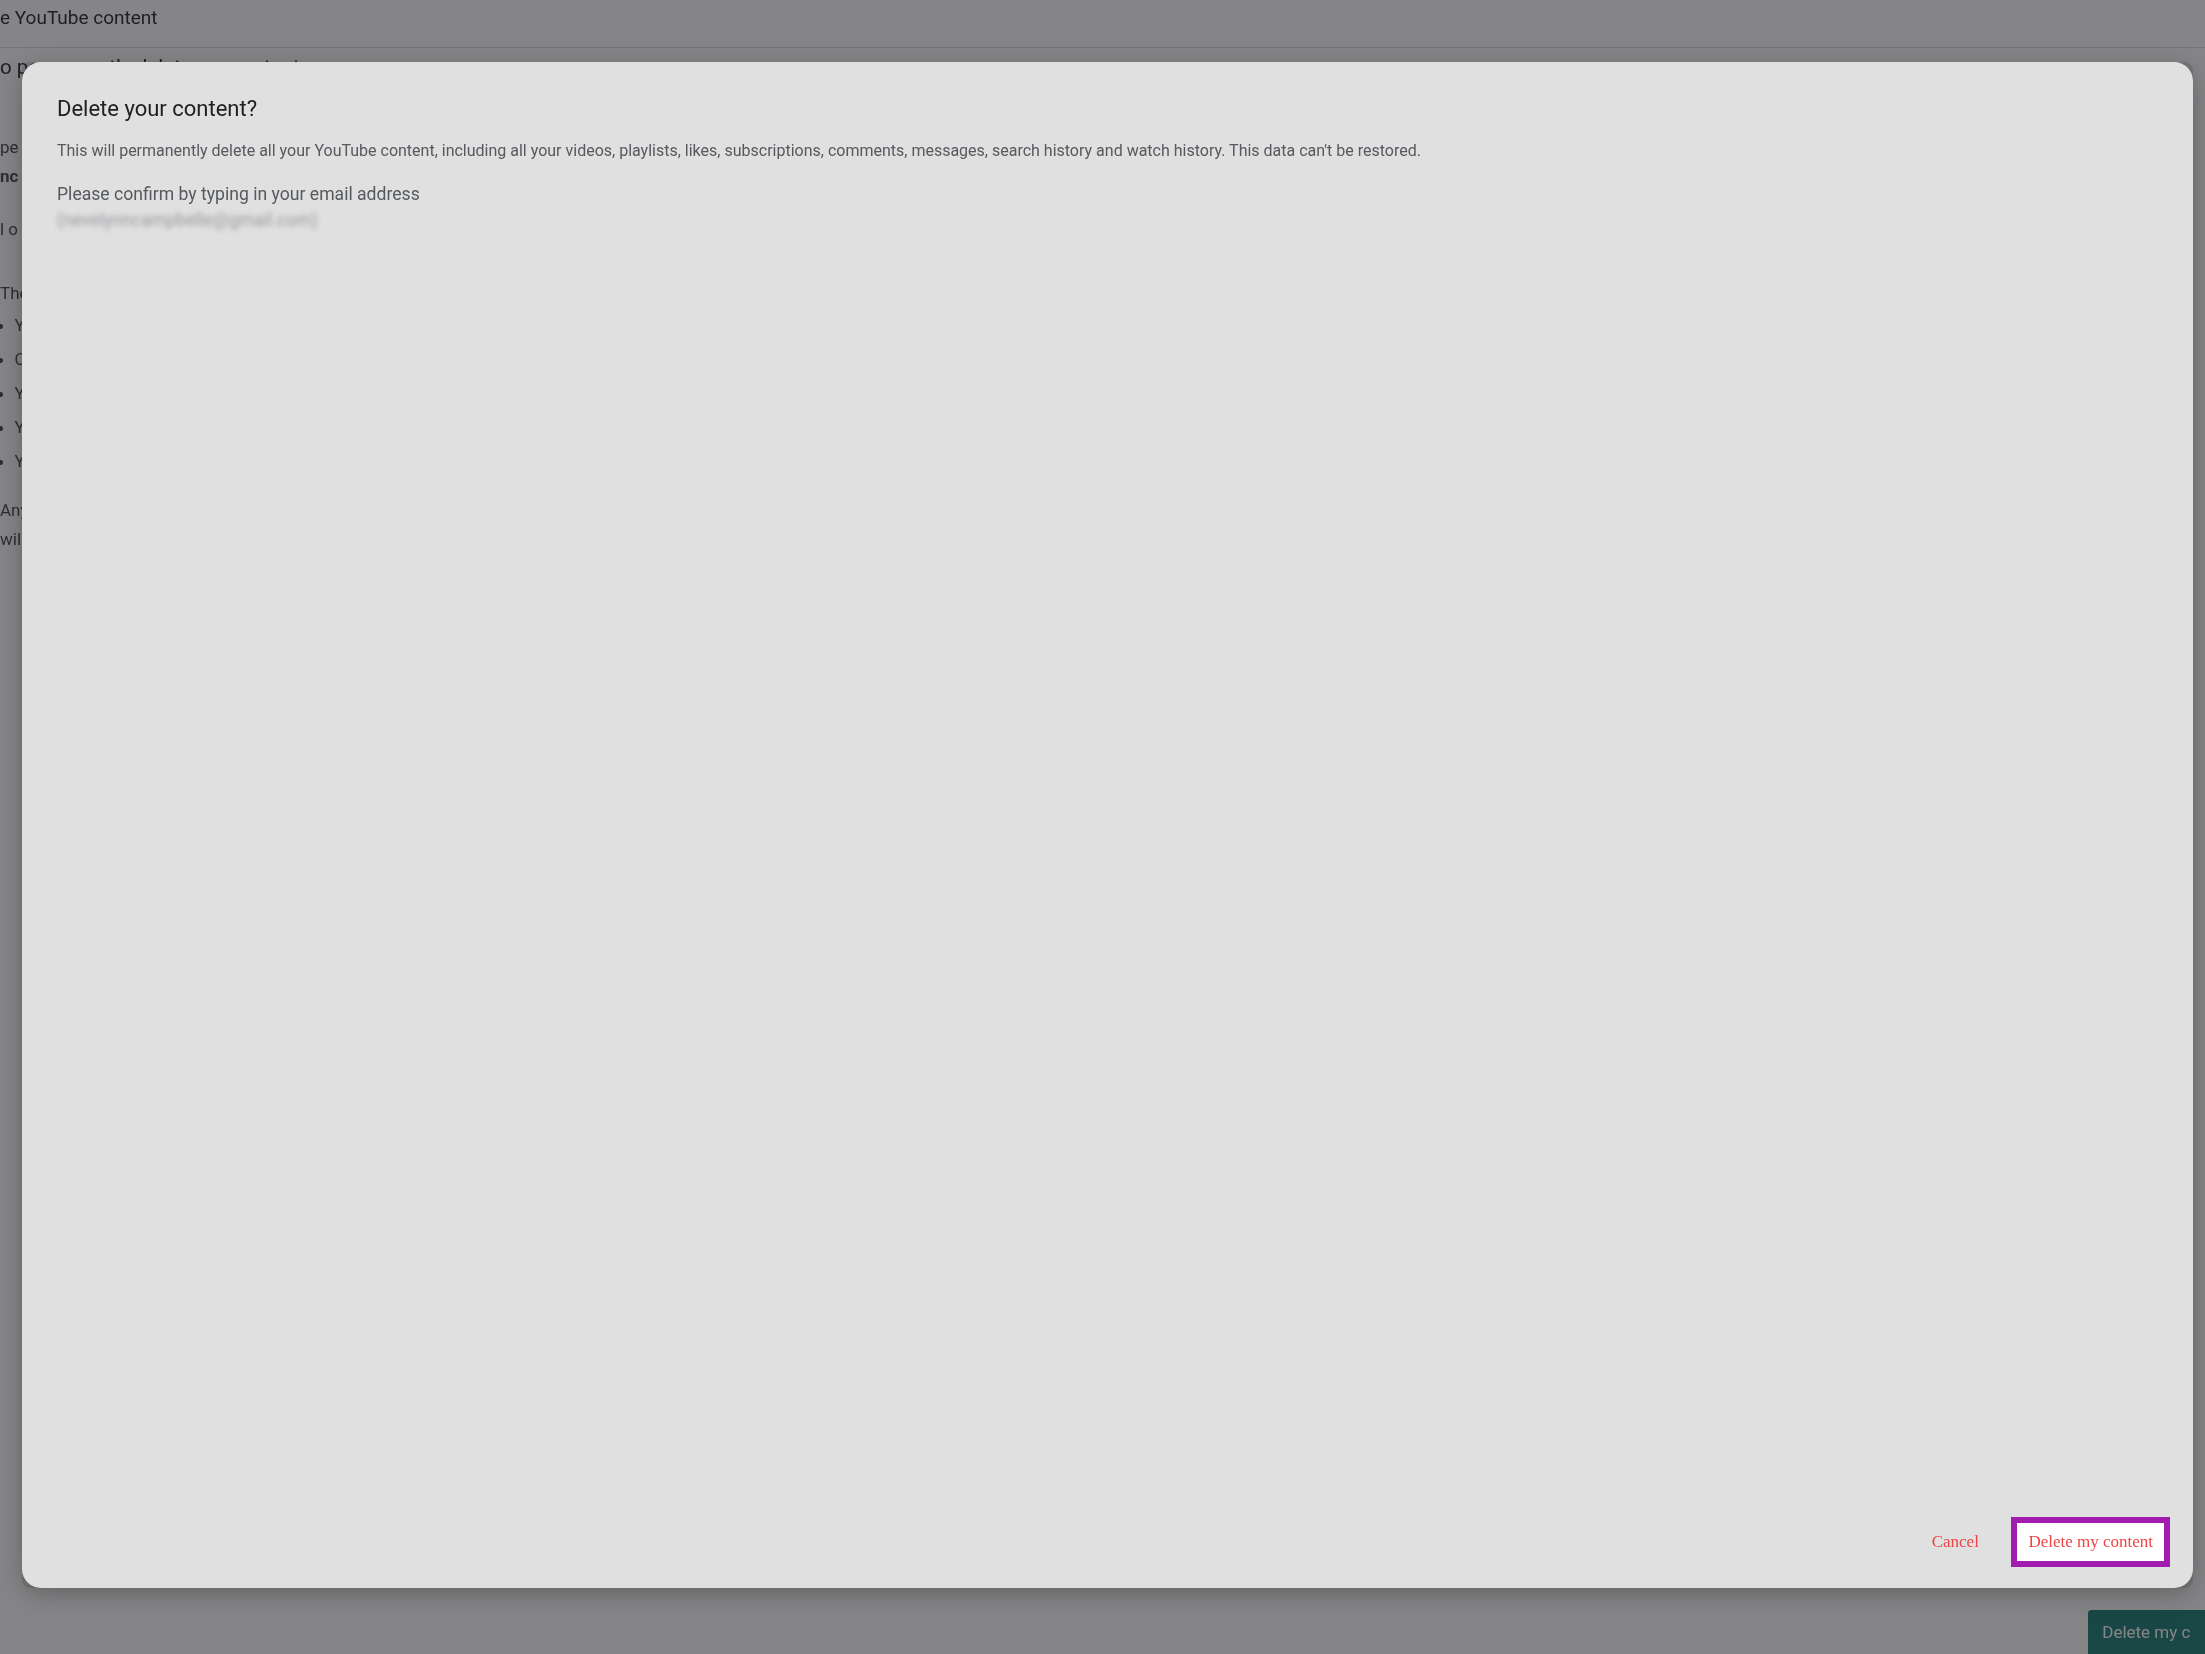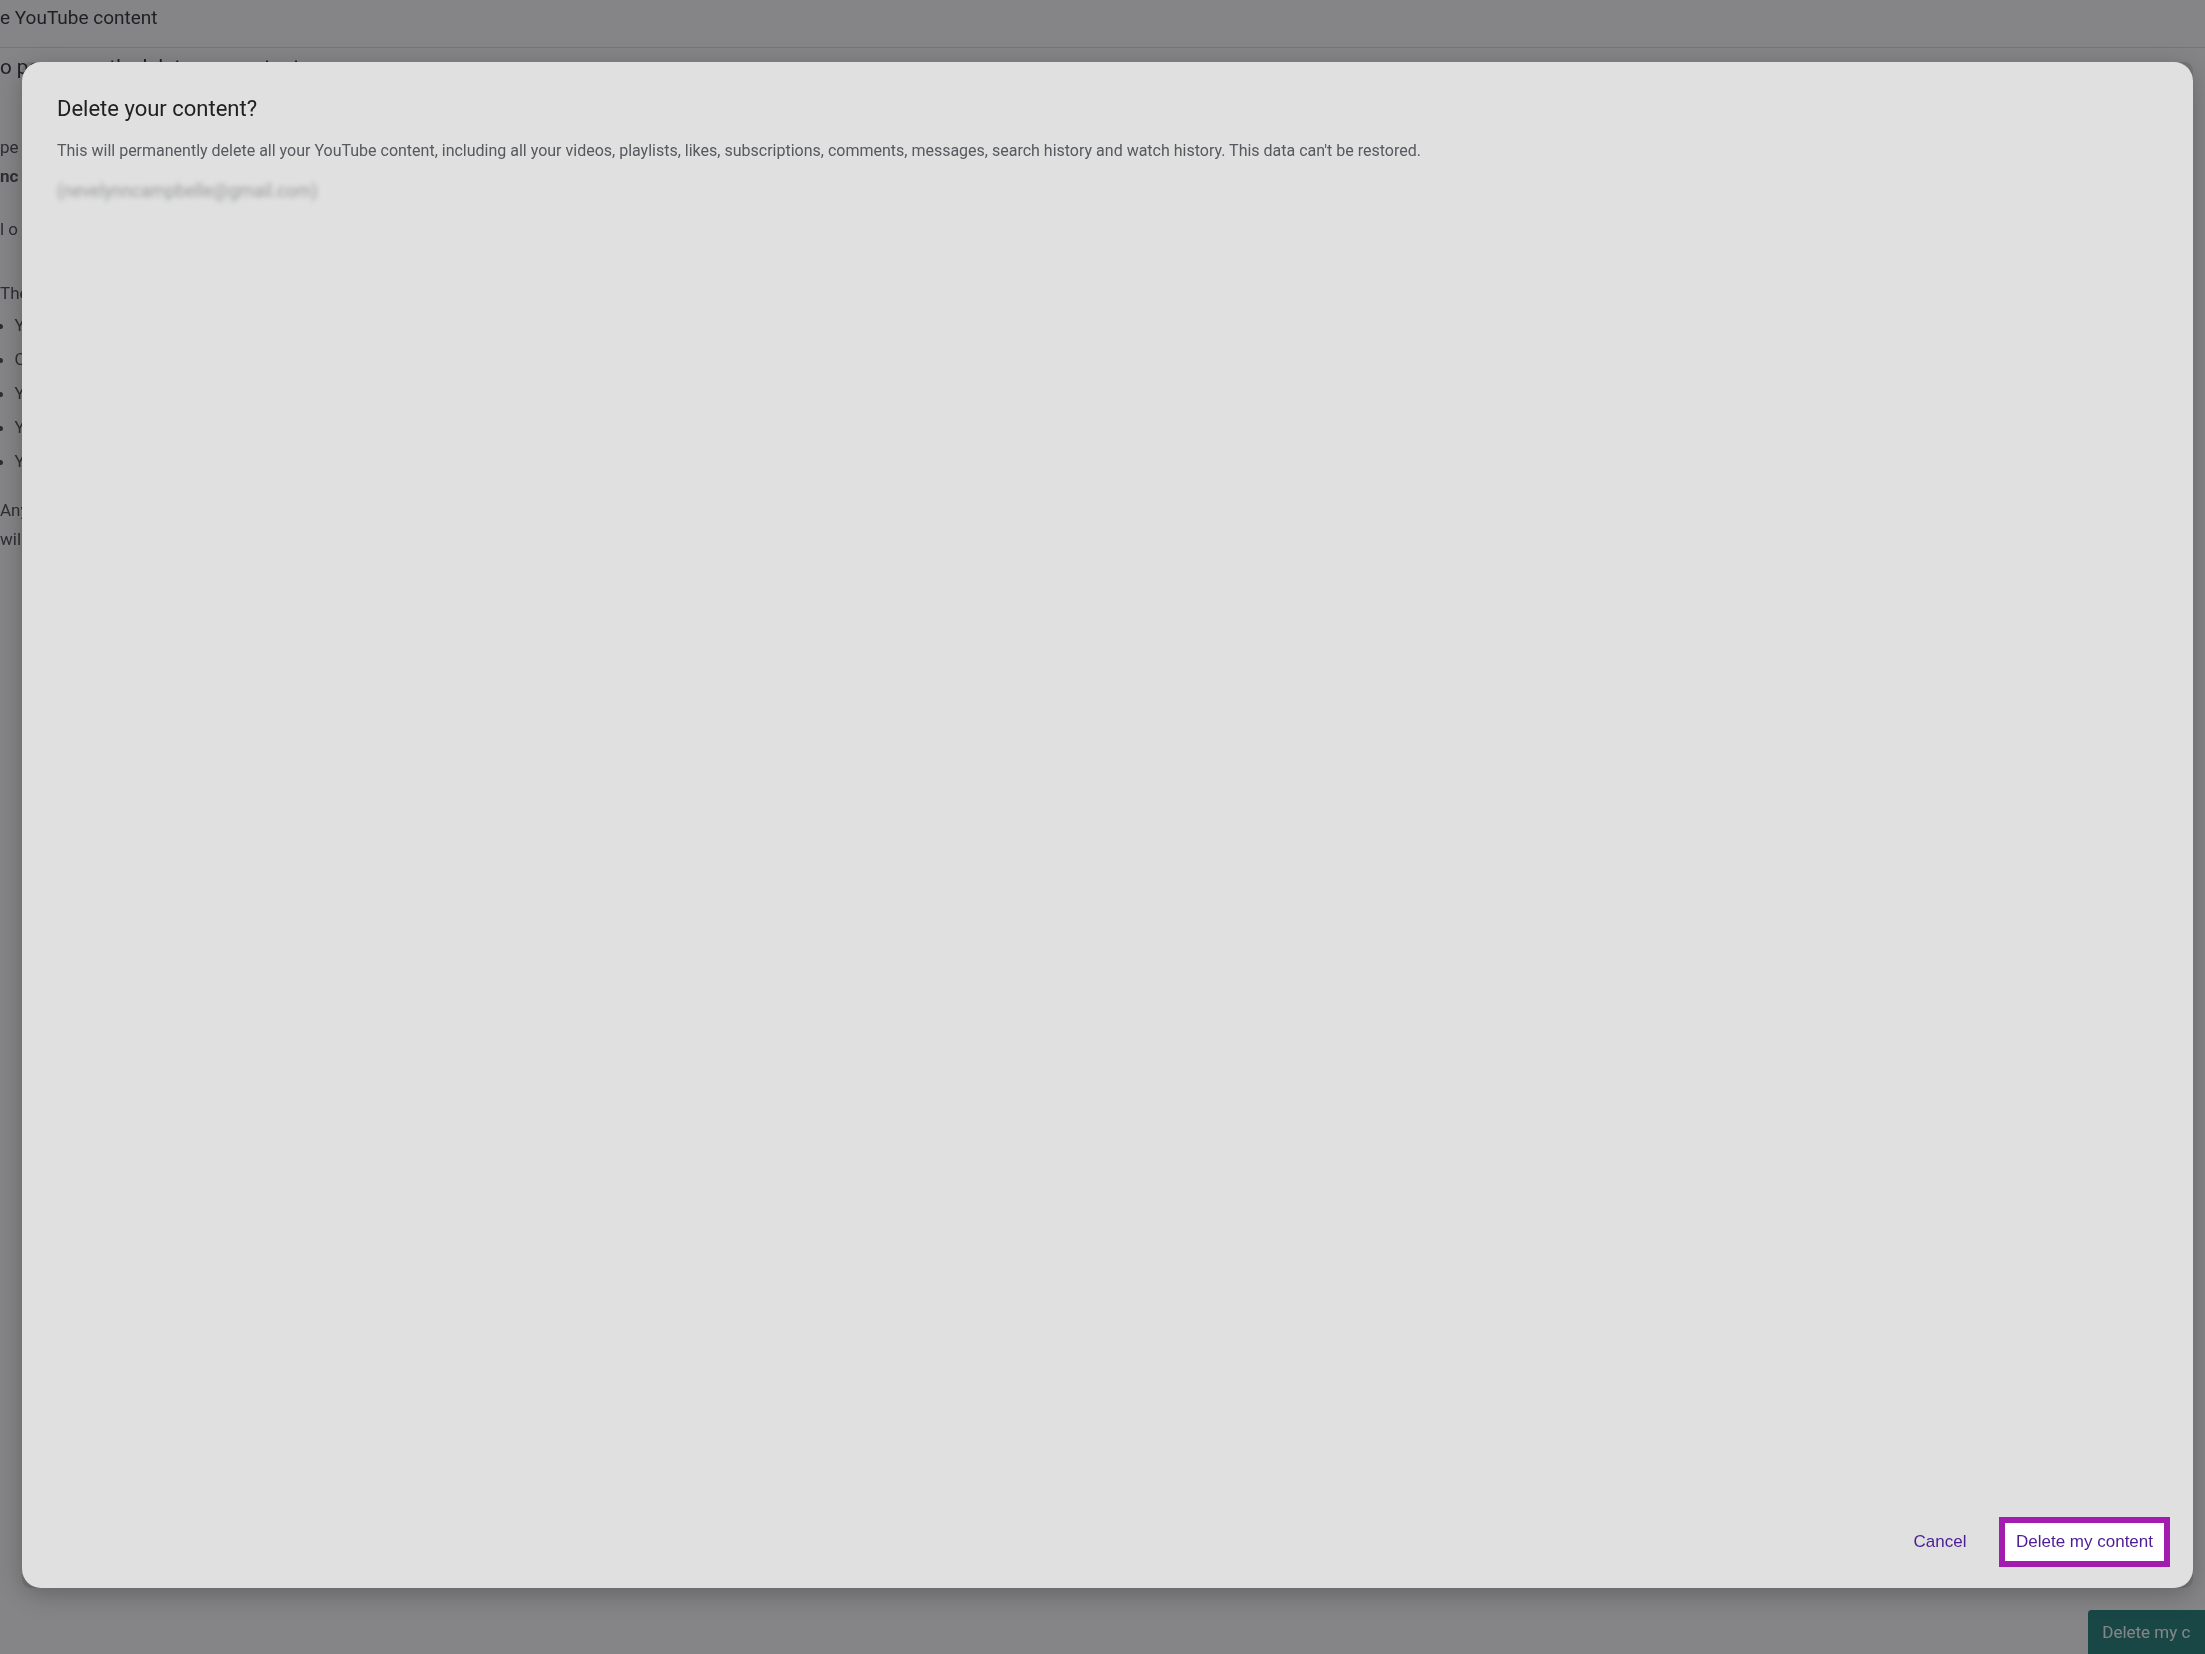--- a/index.html
+++ b/index.html
@@ -130,24 +130,24 @@
     position: absolute;
     right: 23px;
     bottom: 20.6px;
     display: flex;
     align-items: center;
     gap: 24px;
   }
   .btn-text {
     background: none;
     border: none;
-    color: #4c1d95;
+    color: #ef4444;
     font-size: 17px;
     font-weight: 500;
-    font-family: Liberation Sans, sans-serif;
+    font-family: Liberation Serif, serif;
     cursor: pointer;
     padding: 7.3px 8.5px;
   }
   .highlight-box {
     border: 6px solid #a21caf;
     background: #fff;
     padding: 9px 11px;
     display: flex;
     align-items: center;
   }
@@ -196,20 +196,21 @@
   <div class="bg-body">Any</div>
   <div class="bg-body">will</div>
   <div class="bg-button-bar">Delete my c</div>
 </div>
 
 <div class="overlay">
   <div class="modal">
     <div class="dim-layer"></div>
     <h2 class="modal-title">Delete your content?</h2>
     <p class="modal-desc">This will permanently delete all your YouTube content, including all your videos, playlists, likes, subscriptions, comments, messages, search history and watch history. This data can't be restored.</p>
+    <p class="modal-confirm">Please confirm by typing in your email address</p>
     <span class="redacted">(nevelynncampbelle@gmail.com)</span>
 
 
     <div class="modal-actions">
       <button class="btn-text">Cancel</button>
       <div class="highlight-box">
         <button class="btn-text">Delete my content</button>
       </div>
     </div>
   </div>

